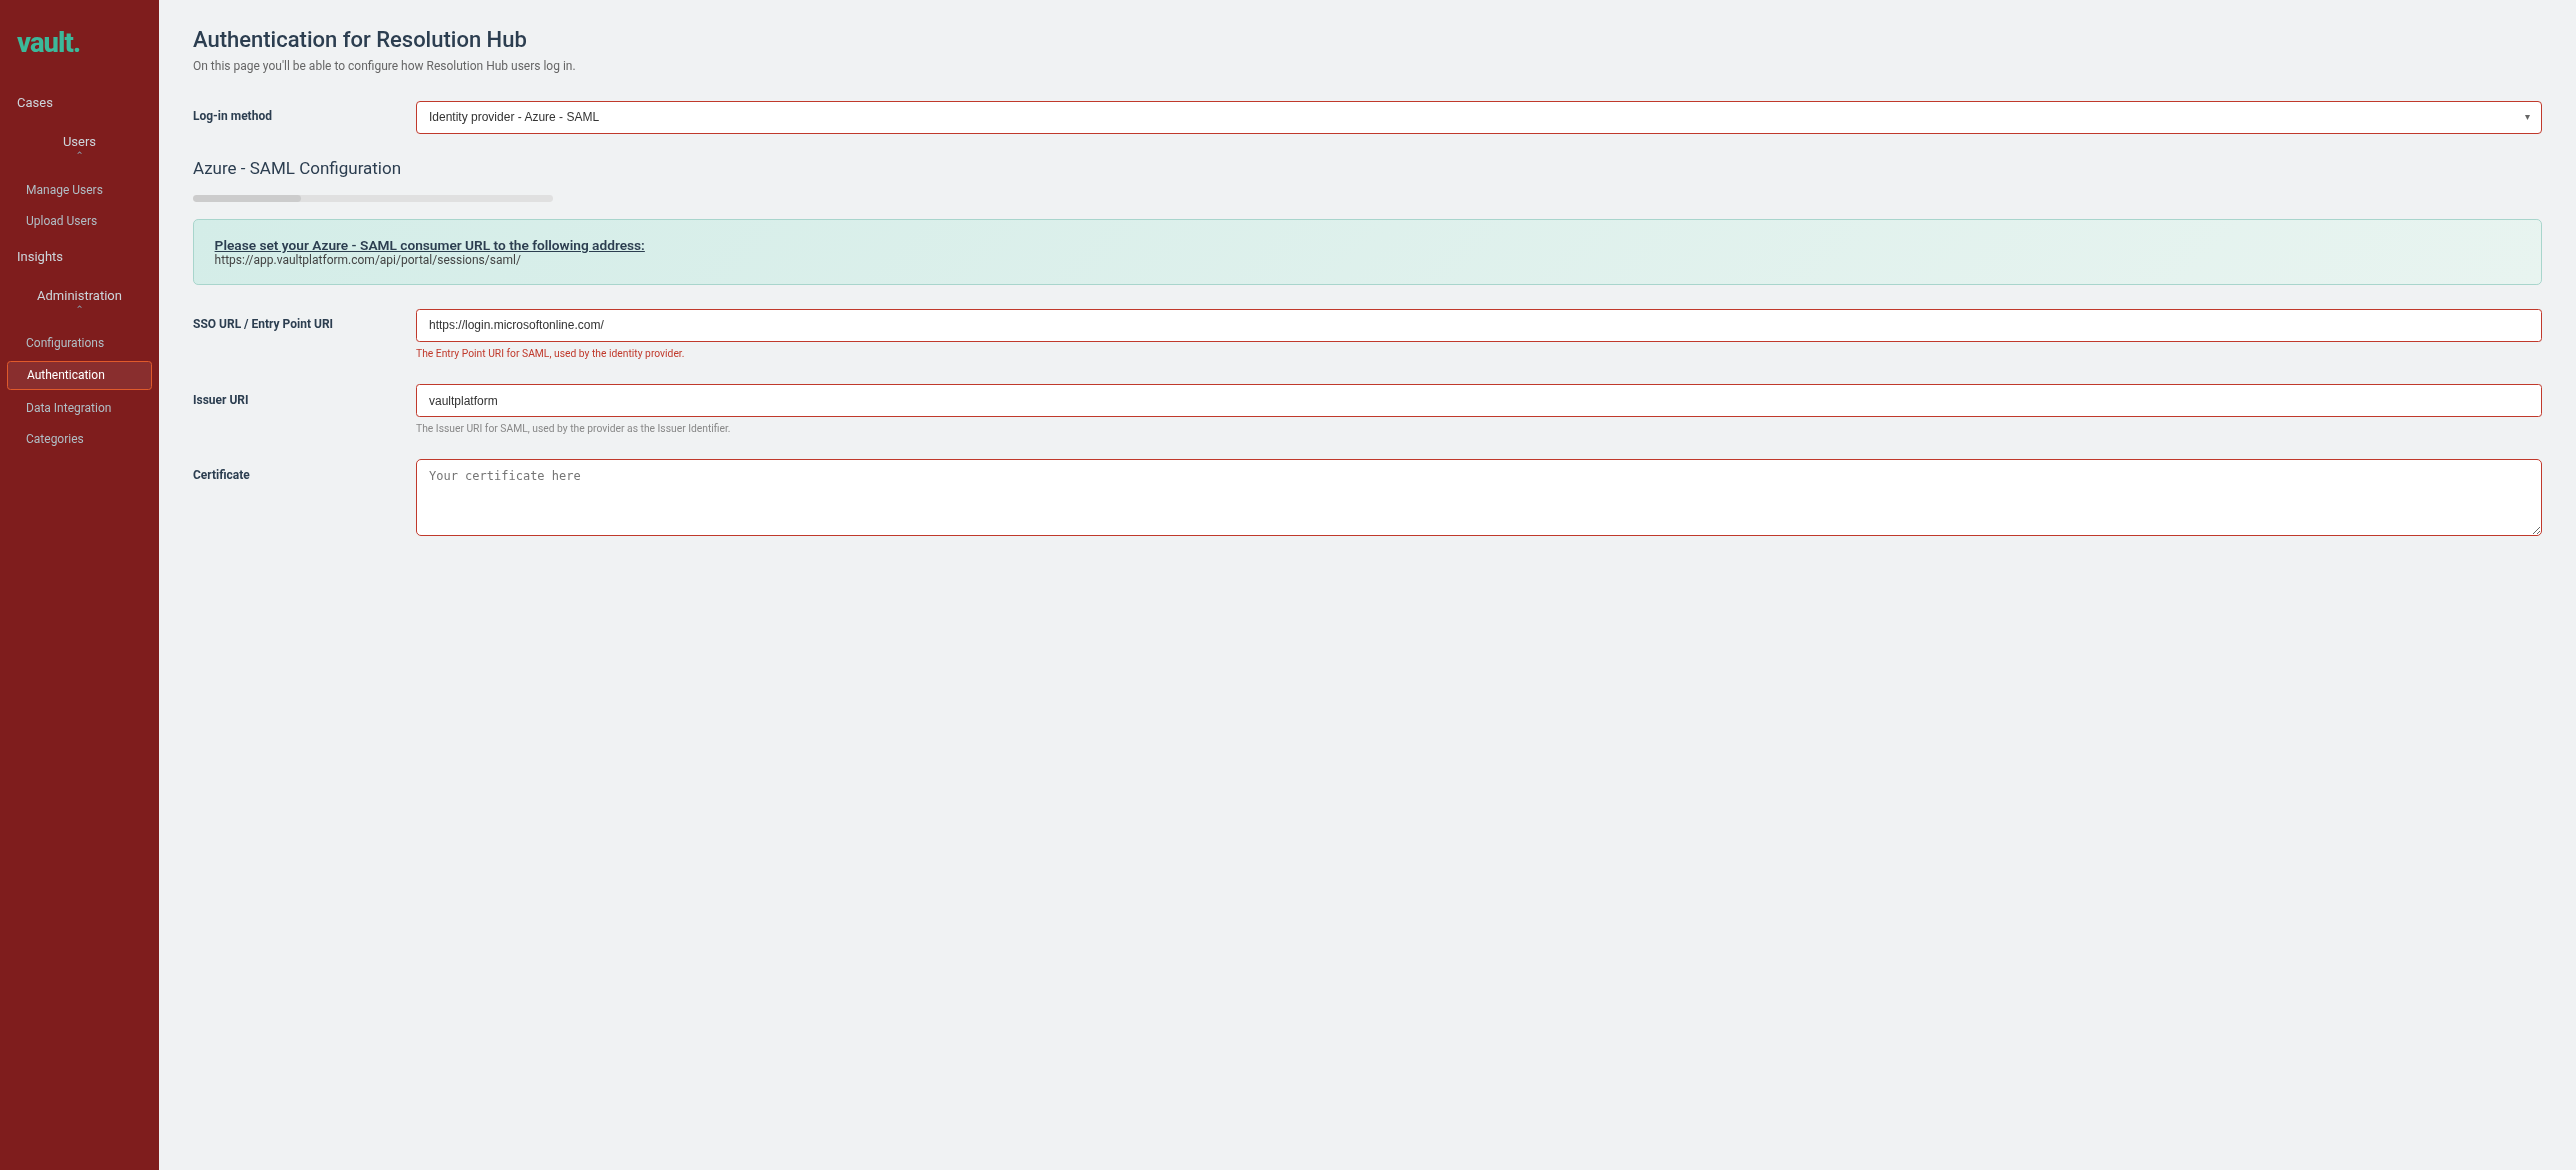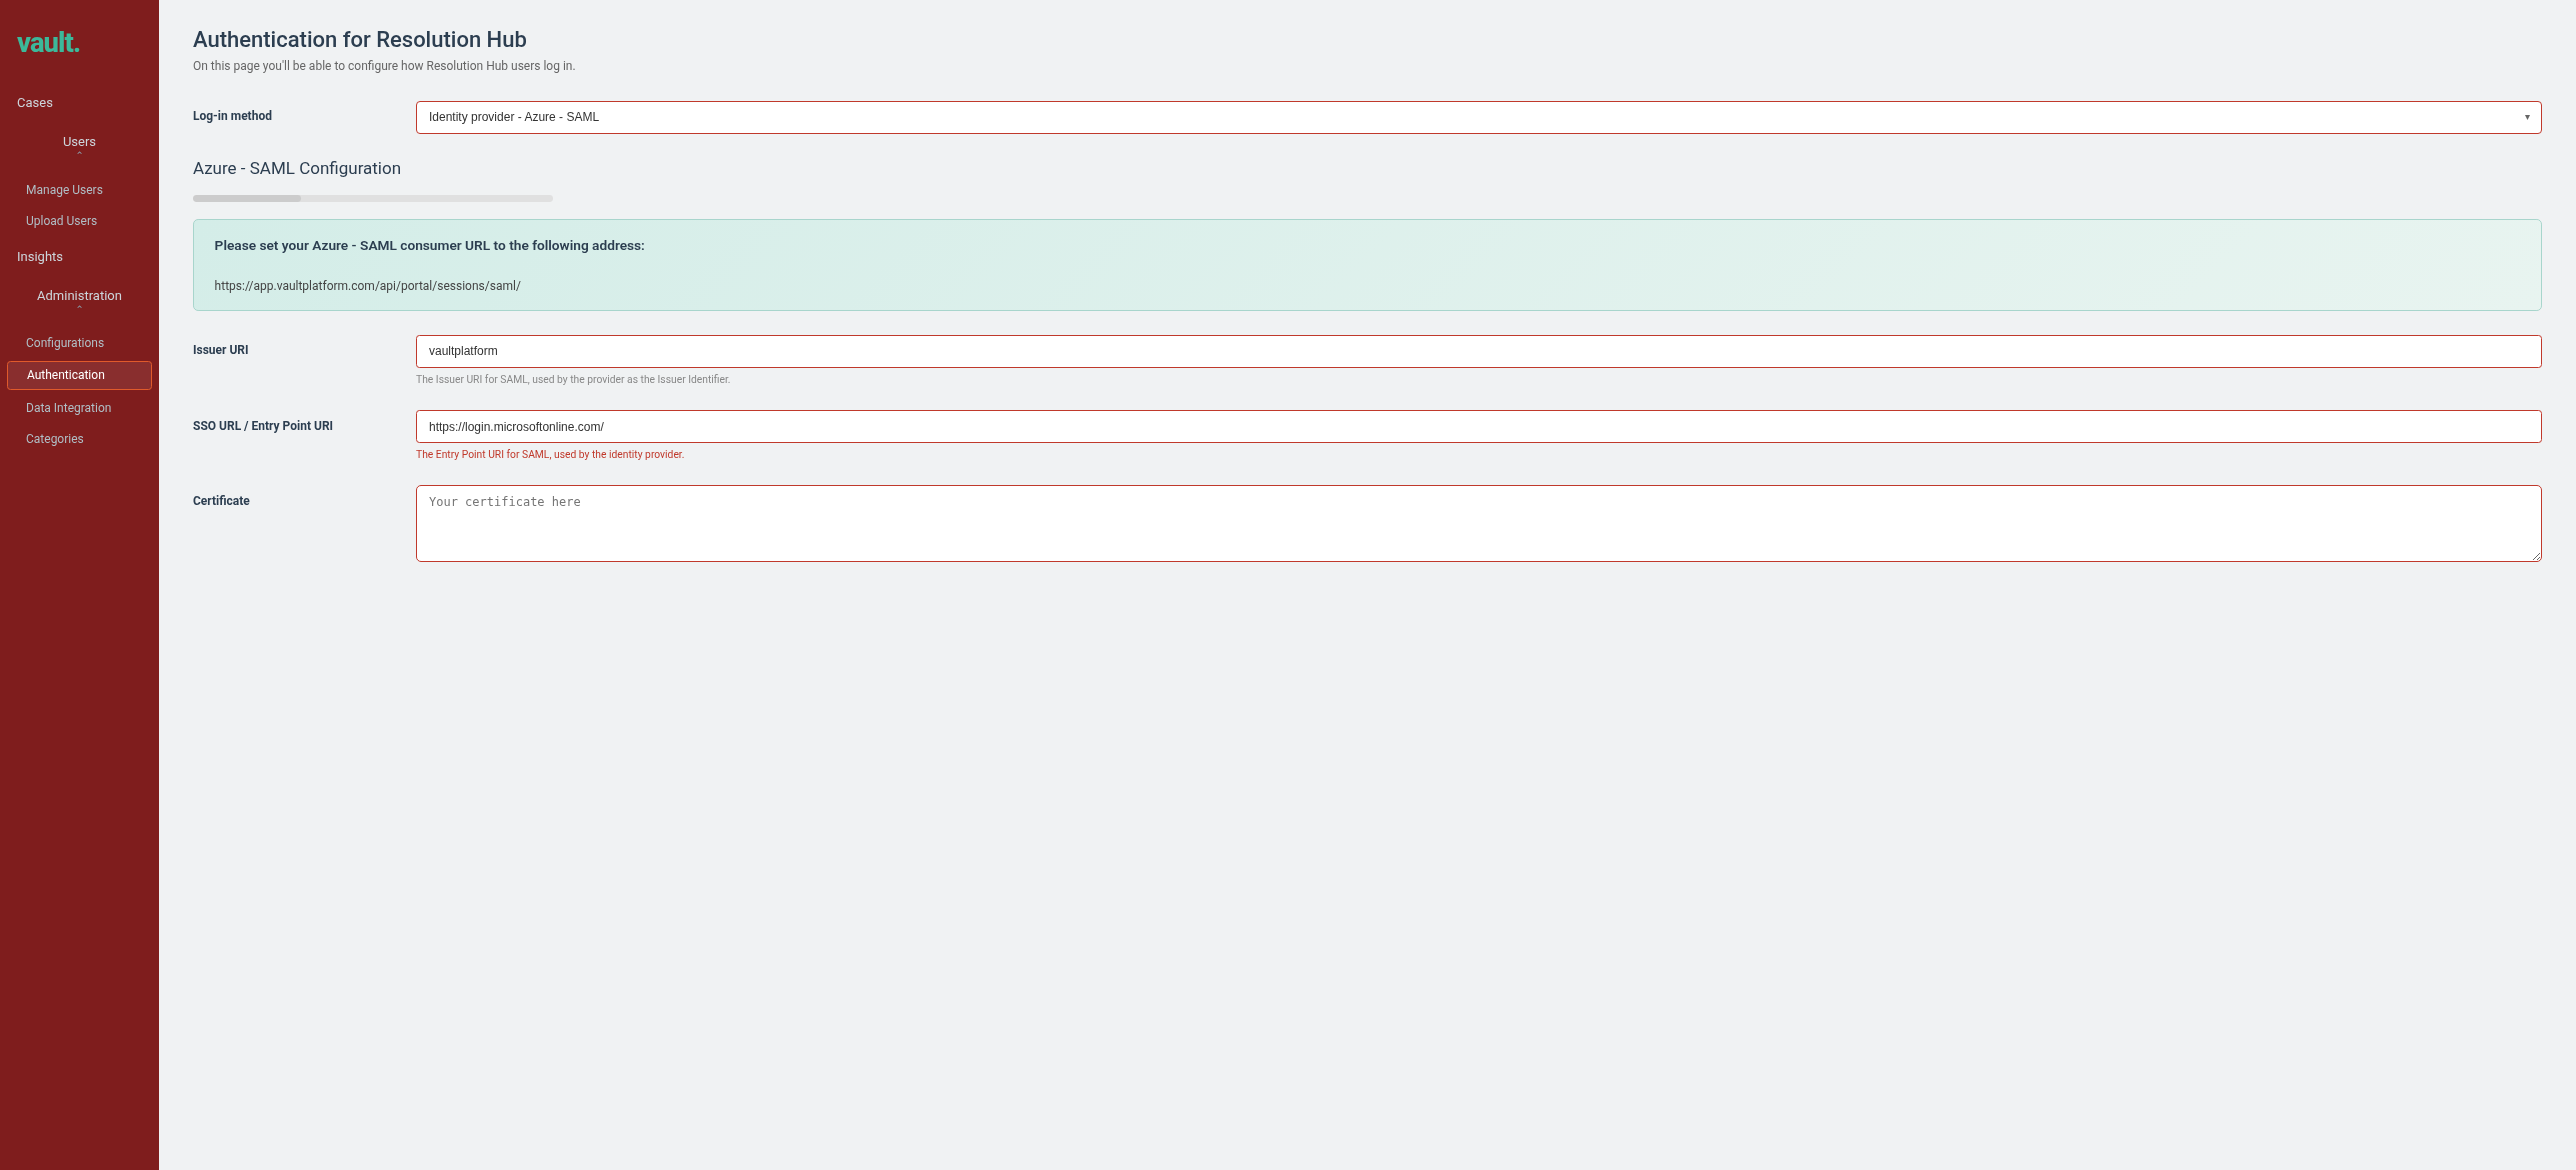--- a/index.html
+++ b/index.html
@@ -183,21 +183,22 @@
       border: 0.9px solid #a8d5cc;
       border-radius: 5.1px;
       padding: 17px 20.6px;
       margin-bottom: 24px;
     }
 
     .info-box-title {
       font-size: 13.7px;
       font-weight: 600;
       color: #2c3e50;
-      margin-bottom: 26px;
+      margin-bottom: 0;
+      text-decoration: underline;
     }
 
     .info-box-url {
       font-size: 12px;
       color: #444;
     }
 
     
     .progress-bar {
       width: 360px;
@@ -292,35 +293,35 @@
   <div class="progress-bar">
     <div class="progress-bar-fill"></div>
   </div>
 
   <div class="info-box">
     <div class="info-box-title">Please set your Azure - SAML consumer URL to the following address:</div>
     <div class="info-box-url">https://app.vaultplatform.com/api/portal/sessions/saml/</div>
   </div>
 
   <div class="form-row">
+    <div class="form-label">SSO URL / Entry Point URI</div>
+    <div class="form-control-wrapper">
+      <input class="input-field" type="text" value="https://login.microsoftonline.com/" style="">
+      <p class="field-hint error">The Entry Point URI for SAML, used by the identity provider.</p>
+    </div>
+  </div>
+
+  <div class="form-row">
     <div class="form-label">Issuer URI</div>
     <div class="form-control-wrapper">
       <input class="input-field" type="text" value="vaultplatform" style="">
       <p class="field-hint">The Issuer URI for SAML, used by the provider as the Issuer Identifier.</p>
     </div>
   </div>
 
   <div class="form-row">
-    <div class="form-label">SSO URL / Entry Point URI</div>
-    <div class="form-control-wrapper">
-      <input class="input-field" type="text" value="https://login.microsoftonline.com/" style="">
-      <p class="field-hint error">The Entry Point URI for SAML, used by the identity provider.</p>
-    </div>
-  </div>
-
-  <div class="form-row">
     <div class="form-label">Certificate</div>
     <div class="form-control-wrapper">
       <textarea class="textarea-field" placeholder="Your certificate here" style=""></textarea>
     </div>
   </div>
 </main>
 
 
 </body></html>

